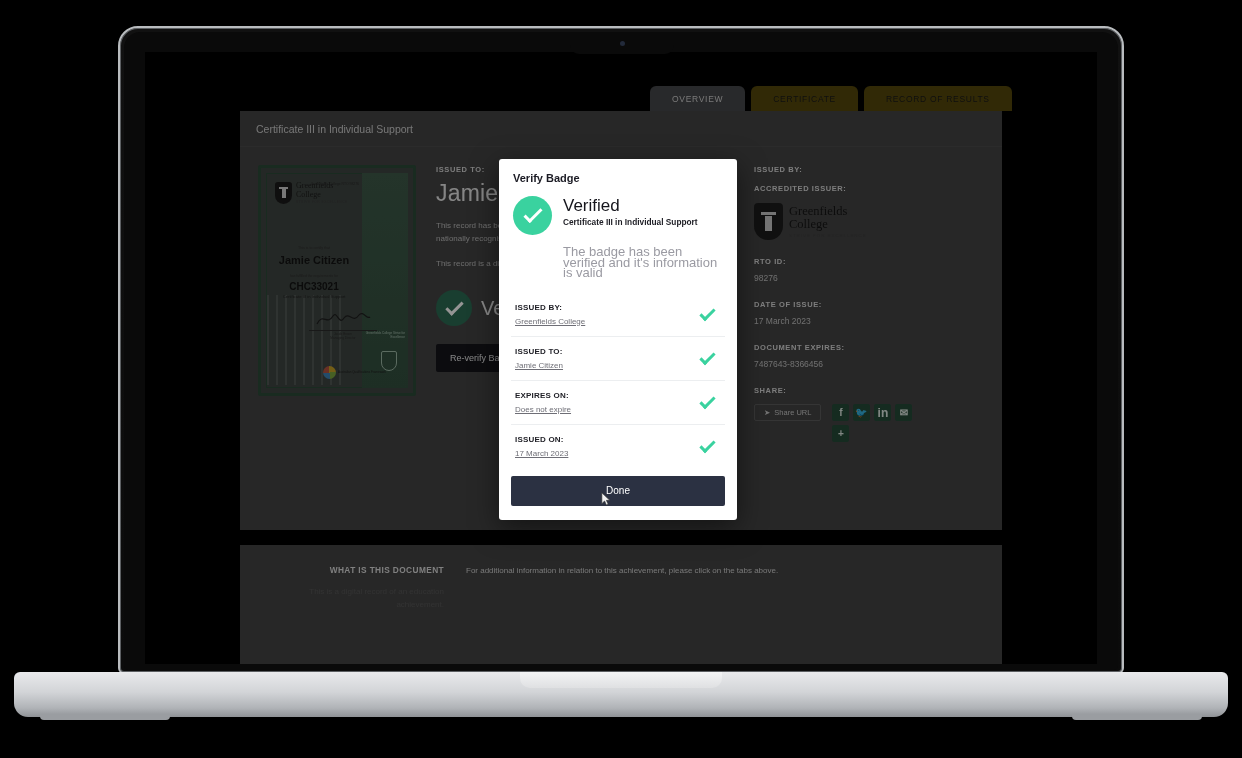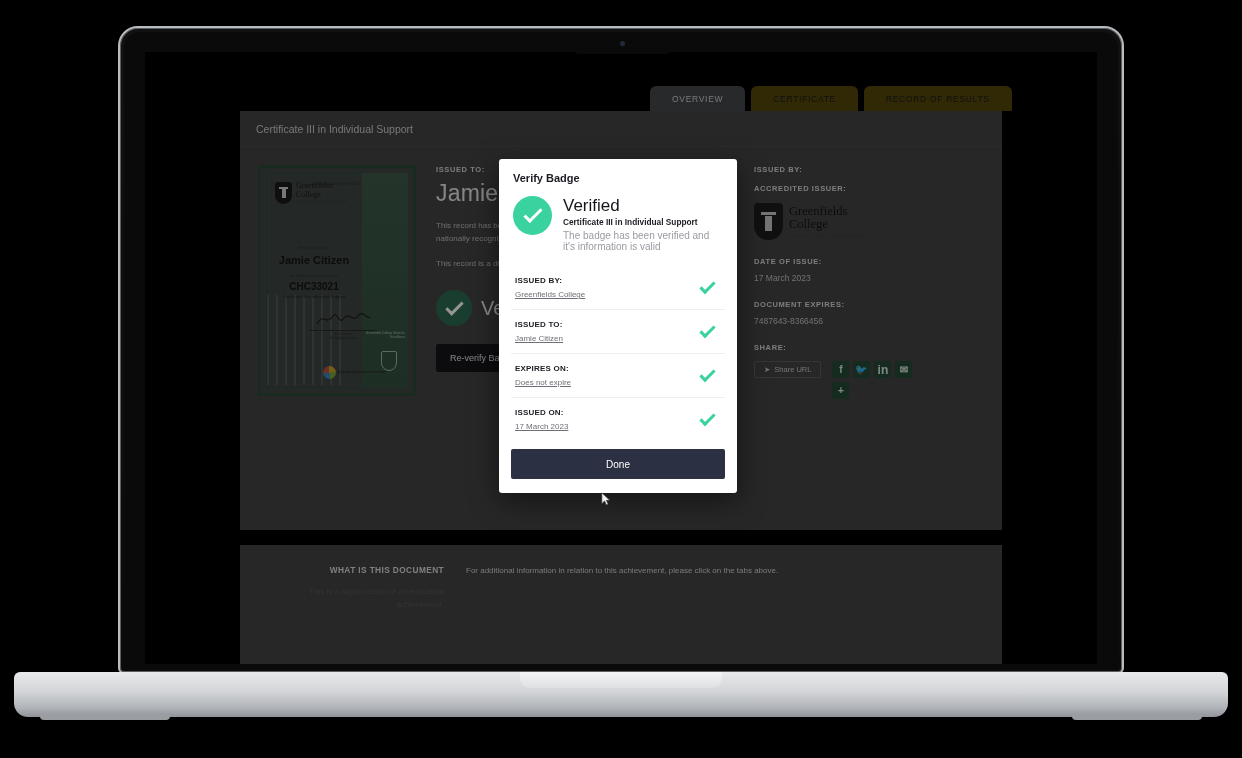--- a/index.html
+++ b/index.html
@@ -184,21 +184,21 @@
     overflow:hidden;
   }
   .modal-head { padding:13px 18px 10px 14px; font-size:11px; font-weight:bold; color:#1b1b24; }
   .modal-hero { display:flex; gap:11px; padding:2px 14px 14px 14px; align-items:flex-start; }
   .hero-circle { width:39px;height:39px;border-radius:50%;background:#3ad29f;
     display:flex;align-items:center;justify-content:center;flex:0 0 39px;}
   .hero-tick { width:18px;height:9px;border-left:3.5px solid #fff;border-bottom:3.5px solid #fff;
     transform:rotate(-45deg); margin-top:-4px;}
   .hero-title { font-size:17px; color:#15151c; line-height:19px; font-weight:normal;}
   .hero-sub { font-size:8.3px; font-weight:bold; color:#1d1d24; margin-top:2px; }
-  .hero-note { font-size:10px; color:#9a9aa2; line-height:10.5px; margin-top:4px; }
+  .hero-note { font-size:13px; color:#9a9aa2; line-height:10.5px; margin-top:20px; }
   .rows { padding:0 12px; }
   .row {
     display:flex; align-items:center; justify-content:space-between;
     border-bottom:1px solid #eceef0; padding:10px 2px 10px 4px;
   }
   .row:last-child { border-bottom:none; }
   .row-lbl { font-size:8px; font-weight:bold; color:#1d1d24; letter-spacing:.2px;}
   .row-val { font-size:8px; color:#6e6e76; margin-top:5px;text-decoration:underline;}
   .row-tick { width:15px;height:8px;border-left:3px solid #3ad29f;border-bottom:3px solid #3ad29f;
     transform:rotate(-45deg); margin-right:8px; margin-top:-3px;}
@@ -310,20 +310,24 @@
             <div class="issuer-shield"></div>
             <div>
               <div class="issuer-name">
                 <div>Greenfields</div>
                 <div>College</div>
               </div>
               <div class="issuer-sub">STRIVE FOR EXCELLENCE</div>
             </div>
           </div>
 
+          <div class="rc-block">
+            <div class="rc-lbl">RTO ID:</div>
+            <div class="rc-val">98276</div>
+          </div>
 
           <div class="rc-block">
             <div class="rc-lbl">DATE OF ISSUE:</div>
             <div class="rc-val">17 March 2023</div>
           </div>
 
           <div class="rc-block">
             <div class="rc-lbl">DOCUMENT EXPIRES:</div>
             <div class="rc-val">7487643-8366456</div>
           </div>

